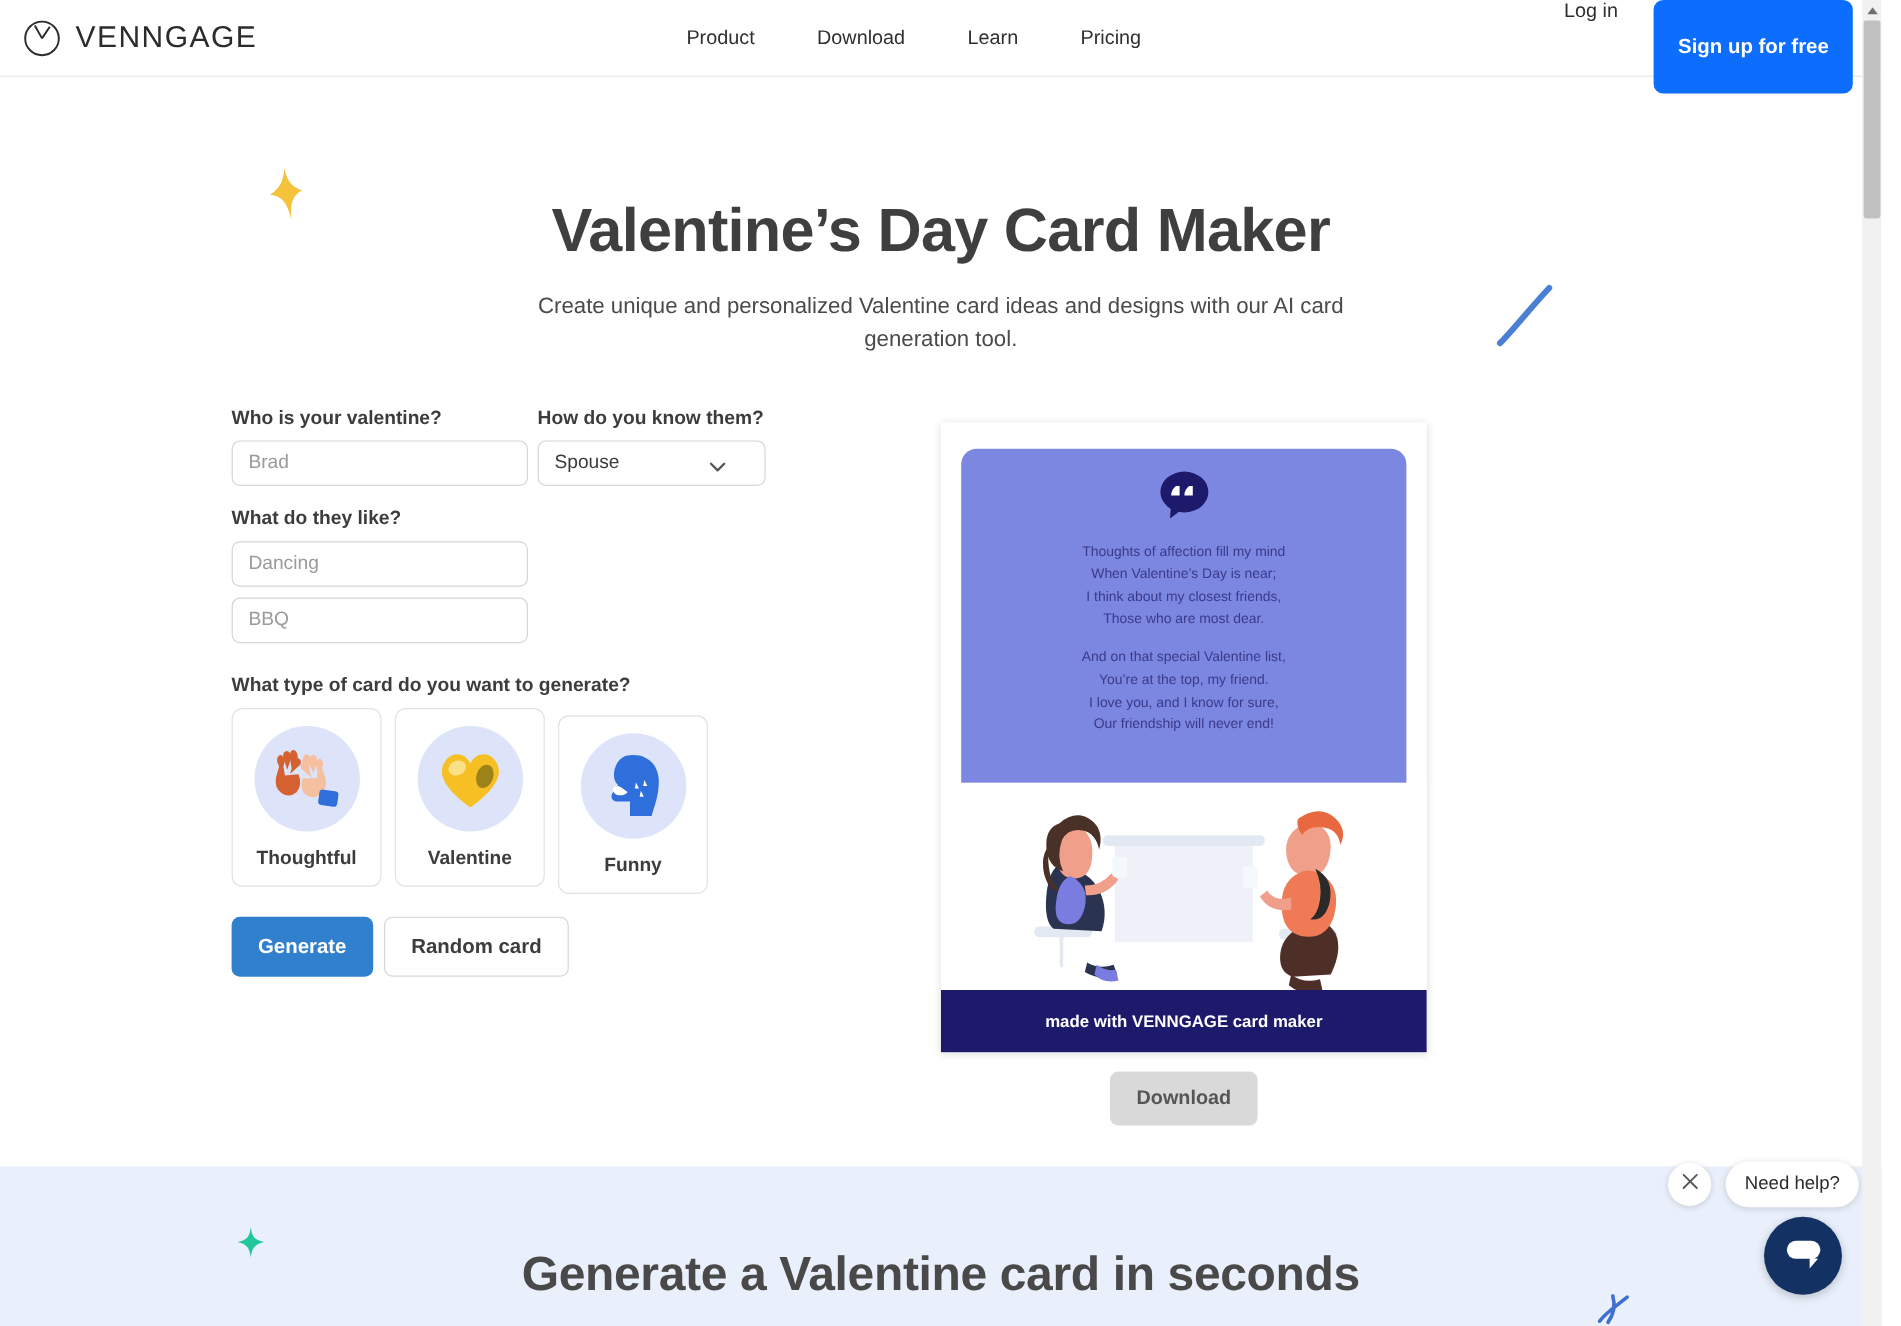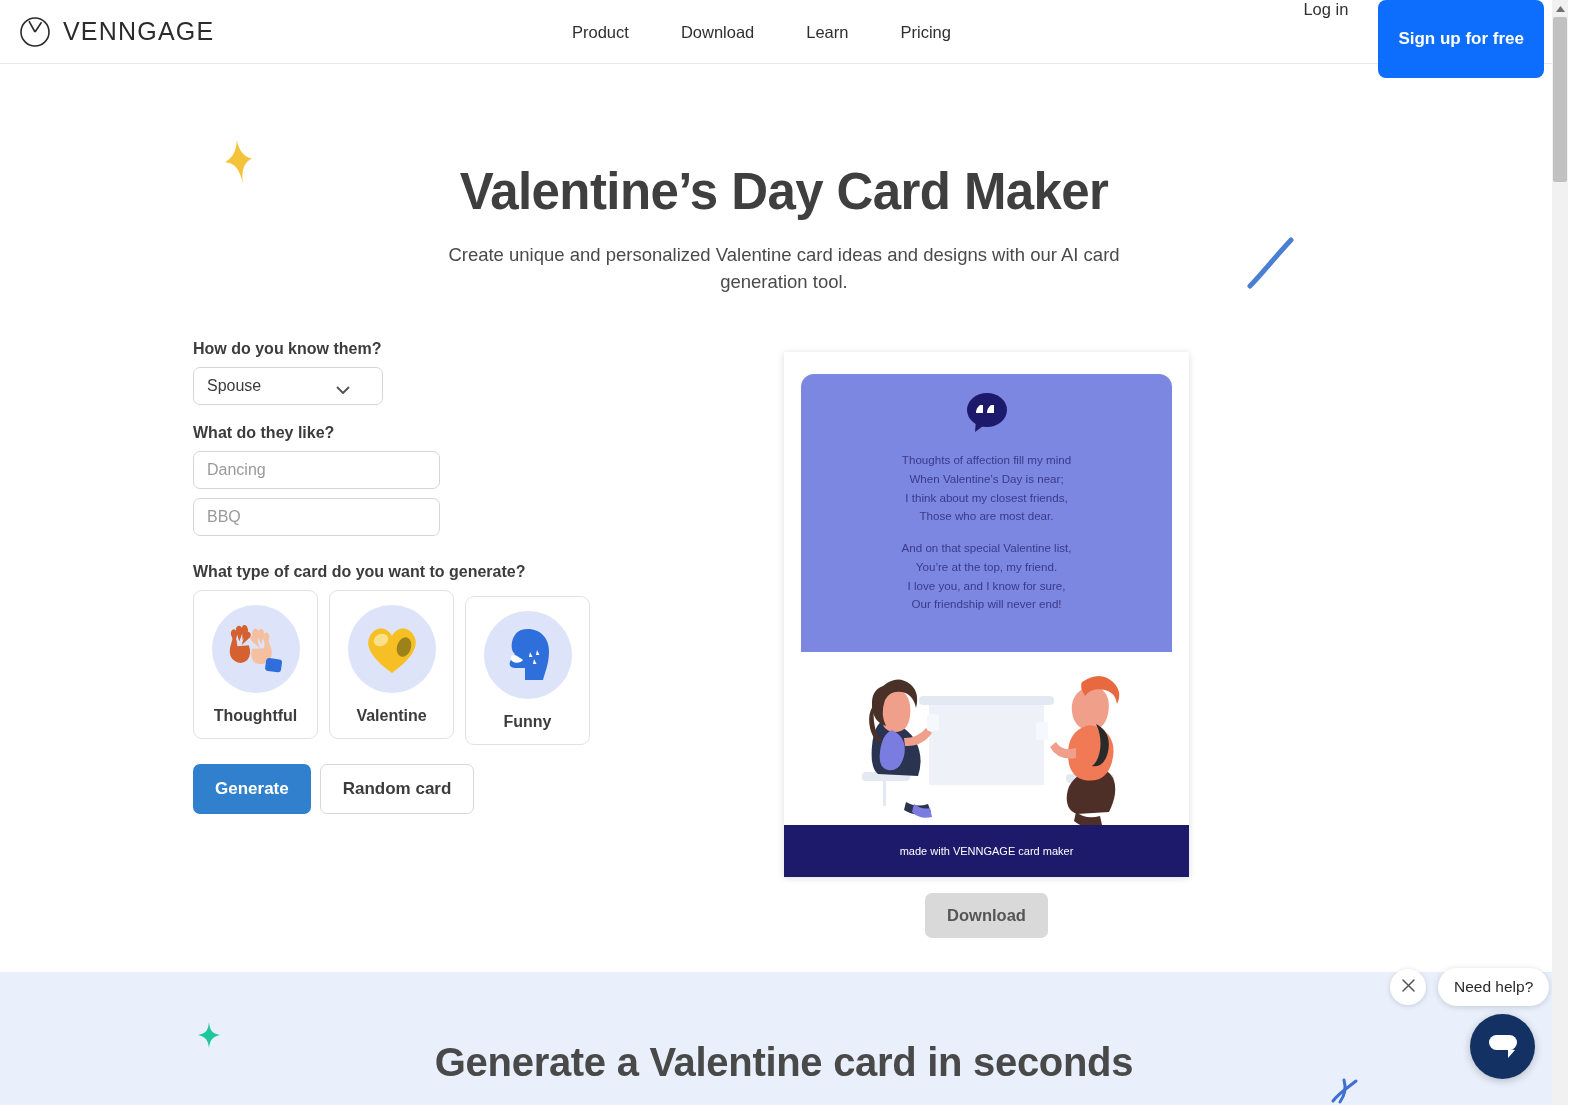--- a/index.html
+++ b/index.html
@@ -114,21 +114,21 @@
     position: absolute; left: 0; right: 0; top: 77px; text-align: center;
     font-size: 11.6px; color: #3b3a8a; line-height: 1.62;
     font-family: "Liberation Sans", sans-serif;
   }
   .poem .stanza-gap { display: block; height: 13px; }
   .card-illus { position: absolute; left: 0; top: 300px; width: 405px; height: 185px; }
   .card-footer {
     position: absolute; left: 0; bottom: 0; width: 405px; height: 52px;
     background: #1e1a6b; display: flex; align-items: center; justify-content: center;
   }
-  .card-footer-text { color: #fff; font-size: 11px; font-weight: 400; }
+  .card-footer-text { color: #fff; font-size: 14px; font-weight: 700; }
   .download-wrap { text-align: center; margin-top: 16px; }
   .btn-download {
     background: #d9d9d9; color: #555; font-size: 16.5px; font-weight: 700;
     border: none; border-radius: 7px; padding: 13px 22px; cursor: pointer;
     font-family: inherit;
   }
 
   
   .band {
     position: absolute; left: 0; top: 972px; width: 1568px; height: 133px;
@@ -211,20 +211,24 @@
       <svg width="60" height="60" viewBox="0 0 60 60">
         <path d="M6 52 C16 42, 32 22, 47 6" fill="none" stroke="#4a7fd4" stroke-width="5" stroke-linecap="round"></path>
       </svg>
     </span>
     <div class="hero-title">Valentine’s Day Card Maker</div>
     <div class="hero-sub">Create unique and personalized Valentine card ideas and designs with our AI card generation tool.</div>
   </div>
 
   <div class="form-col">
     <div class="row-top">
+      <div class="col-a">
+        <div class="field-label">Who is your valentine?</div>
+        <input class="text-input" type="text" placeholder="Brad" style="">
+      </div>
       <div class="col-b">
         <div class="field-label">How do you know them?</div>
         <div class="select-wrap">
           <div class="select-input">Spouse</div>
           <span class="chev">
             <svg width="14" height="9" viewBox="0 0 14 9">
               <path d="M1.5 1.5 L7 7 L12.5 1.5" fill="none" stroke="#555" stroke-width="1.9" stroke-linecap="round" stroke-linejoin="round"></path>
             </svg>
           </span>
         </div>

